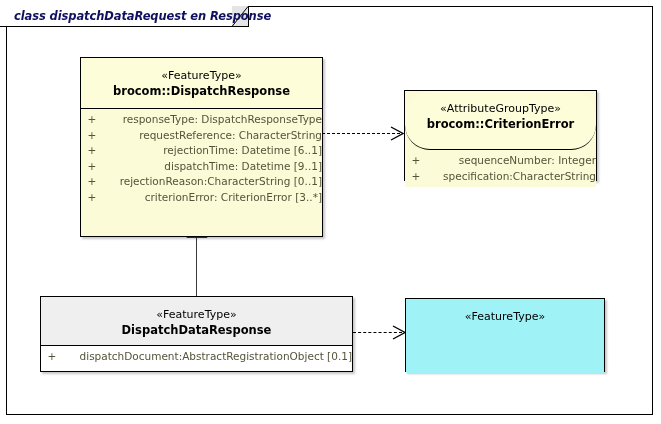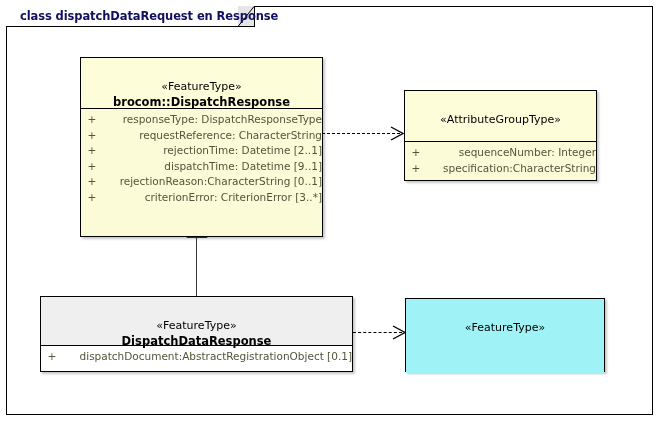--- a/index.html
+++ b/index.html
@@ -21,28 +21,29 @@
     position: absolute;
     left: 6px;
     top: 6px;
     width: 647px;
     height: 409px;
     border: 1px solid #000000;
     box-sizing: border-box;
   }
   .frame-tab {
     position: absolute;
-    left: 6px;
+    left: 0;
     top: 6px;
     height: 21px;
     background: #e5e5e5;
     border: 1px solid #000000;
     border-left: none;
     border-top: none;
     box-sizing: border-box;
+    font-style: italic;
   }
   .frame-tab-body {
     position: absolute;
     left: 0px;
     top: 0px;
     width: 232px;
     height: 21px;
     background: #ffffff;
     border-bottom: 1px solid #000000;
     box-sizing: border-box;
@@ -68,21 +69,21 @@
 
   
   .uml {
     position: absolute;
     box-sizing: border-box;
     border: 1px solid #000000;
     box-shadow: 2px 2px 2px rgba(0,0,0,0.22);
   }
   .uml .hdr {
     box-sizing: border-box;
-    padding-top: 22px;
+    padding-top: 11px;
     text-align: center;
     border-bottom: 1px solid #000000;
   }
   .uml .hdr.noline { border-bottom: none; }
   .stereo {
     font-size: 11px;
     color: #000000;
     line-height: 14px;
     white-space: nowrap;
   }
@@ -206,40 +207,41 @@
       <div class="attr">
         <span class="vis">+</span>
         <span class="txt">responseType: DispatchResponseType</span>
       </div>
       <div class="attr">
         <span class="vis">+</span>
         <span class="txt">requestReference: CharacterString</span>
       </div>
       <div class="attr">
         <span class="vis">+</span>
-        <span class="txt">rejectionTime: Datetime [2..1]</span>
+        <span class="txt">rejectionTime: Datetime [6..1]</span>
       </div>
       <div class="attr">
         <span class="vis">+</span>
         <span class="txt">dispatchTime: Datetime [9..1]</span>
       </div>
       <div class="attr">
         <span class="vis">+</span>
         <span class="txt">rejectionReason:CharacterString [0..1]</span>
       </div>
       <div class="attr">
         <span class="vis">+</span>
         <span class="txt">criterionError: CriterionError [3..*]</span>
       </div>
     </div>
   </div>
 
   <div class="uml theme-yellow" style="left:404px; top:90px; width:193px; height:91px;">
-    <div class="hdr" style="height:51px;">
+    <div class="hdr" style="height:59px;border-radius:25px;">
       <div class="stereo">«AttributeGroupType»</div>
+      <div class="cname">brocom::CriterionError</div>
     </div>
     <div class="attrs">
       <div class="attr">
         <span class="vis">+</span>
         <span class="txt">sequenceNumber: Integer</span>
       </div>
       <div class="attr">
         <span class="vis">+</span>
         <span class="txt">specification:CharacterString</span>
       </div>

